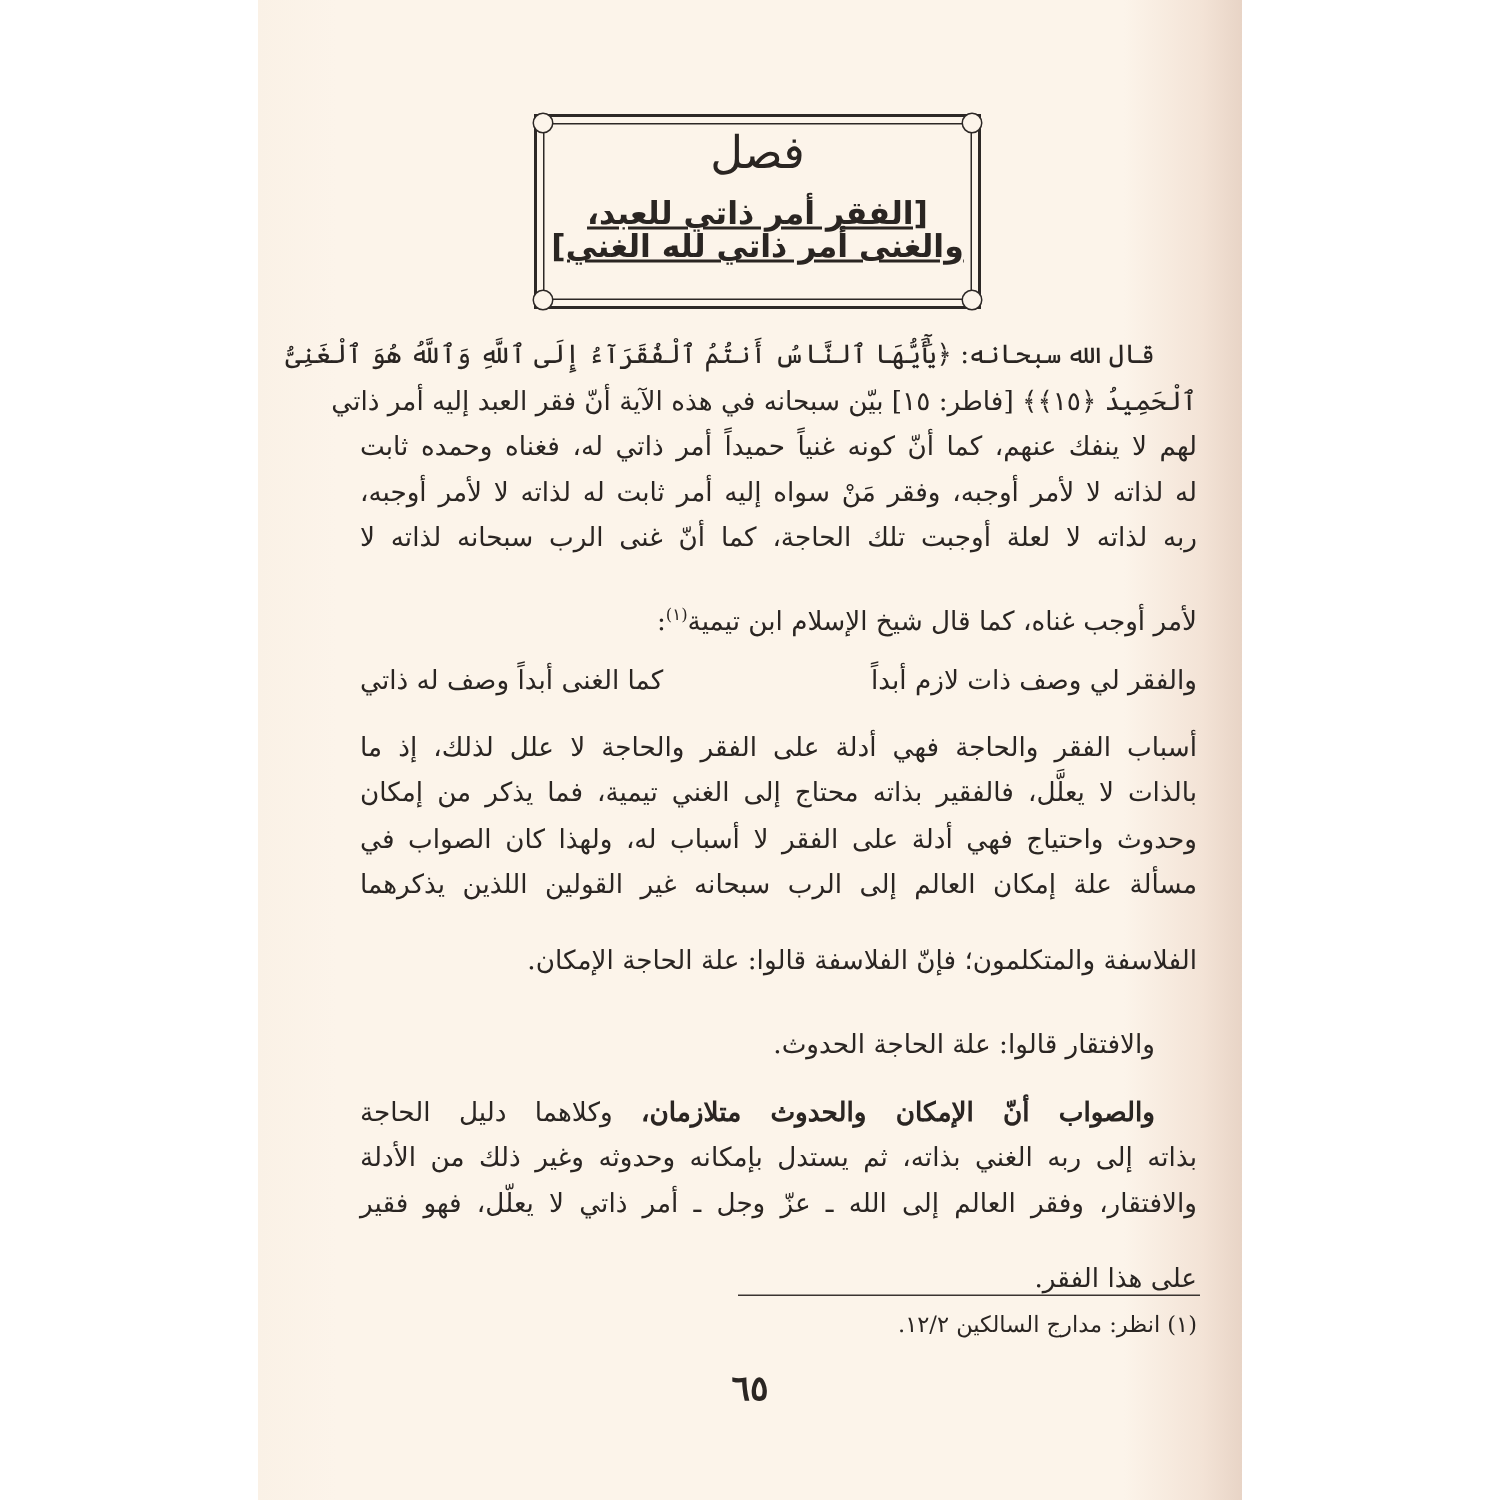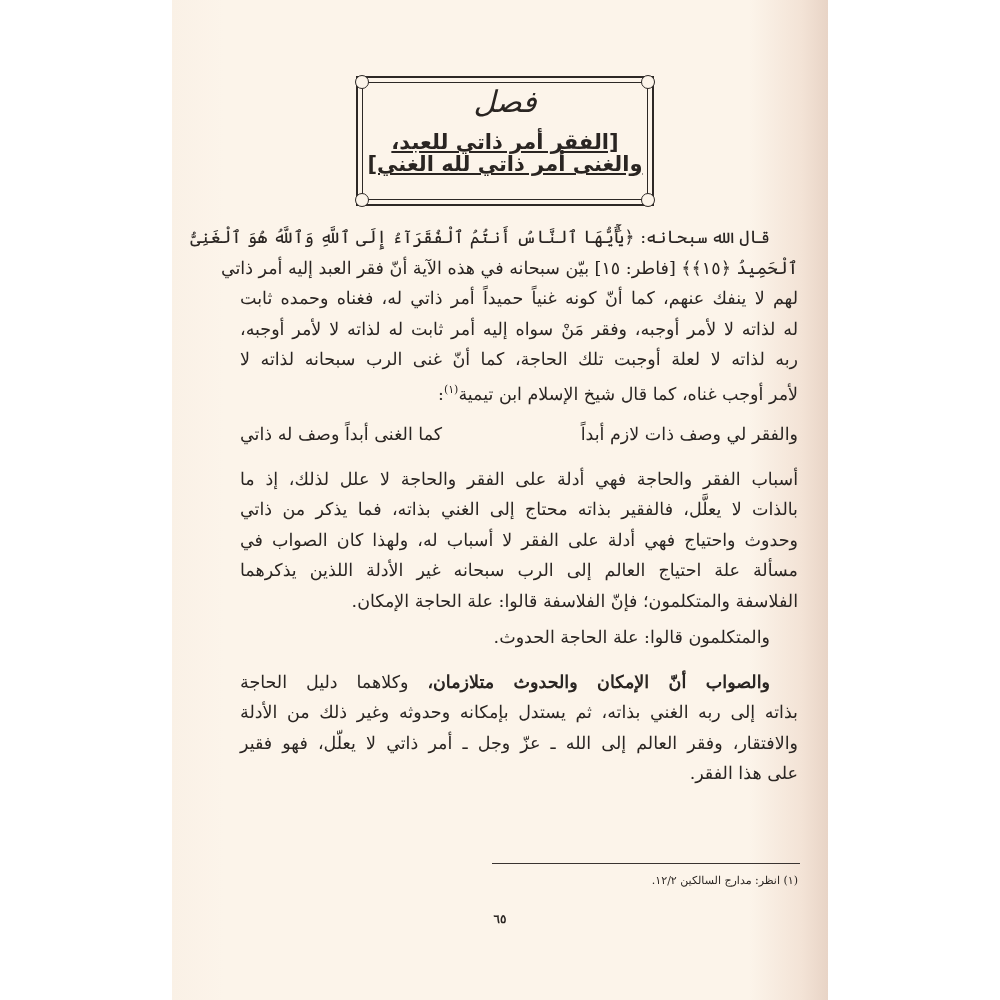--- a/index.html
+++ b/index.html
@@ -15,37 +15,37 @@
     position:absolute; left:184px; top:76px; width:298px; height:130px;
     border:2px solid #2d2826; box-sizing:border-box;
   }
   .title-box-inner {
     position:absolute; left:4px; top:4px; right:4px; bottom:4px;
     border:1.5px solid #2d2826; border-radius:2px;
   }
   .corner { position:absolute; width:12px; height:12px; background:#fcf4ea; border:1.5px solid #2d2826; border-radius:50%; }
   .corner.tl{ left:-8px; top:-8px; } .corner.tr{ right:-8px; top:-8px; }
   .corner.bl{ left:-8px; bottom:-8px; } .corner.br{ right:-8px; bottom:-8px; }
-  .title-fasl { position:absolute; top:6px; width:100%; text-align:center; font-size:30px; font-style:italic; font-family:"DejaVu Serif", serif; }
+  .title-fasl { position:absolute; top:6px; width:100%; text-align:center; font-size:30px; font-family:"DejaVu Serif", serif; }
   .title-line { position:absolute; width:100%; text-align:center; font-family:"DejaVu Sans","Liberation Sans",sans-serif; font-weight:bold; font-size:21px;text-decoration:underline; }
   .title-line.l1 { top:52px; } .title-line.l2 { top:74px; }
 
   .body { position:absolute; left:68px; right:30px; top:222px; font-size:17.5px; line-height:30.5px; text-align:justify; text-align-last:right; }
   .line { display:block; white-space:nowrap; text-align-last:justify; text-align:justify; height:30.5px; }
-  .line.last { text-align-last:right; }
+  .line.last { text-align-last:right;margin-top:20px; }
   .indent { padding-right:28px; }
   .para-gap { height:14px; }
   .verse { display:flex; justify-content:space-between; height:30.5px; white-space:nowrap; }
   .bold { font-weight:bold; }
   sup { font-size:11px; }
 
   .footnote-rule { position:absolute; left:300px; width:126px; right:auto; top:863px; height:1px; background:#3a3431; }
   .footnote-rule { left:auto; right:28px; width:308px; }
-  .footnote { position:absolute; right:30px; top:874px; font-size:11px; white-space:nowrap; }
-  .page-number { position:absolute; left:0; right:0; top:912px; text-align:center; font-size:12px; font-weight:bold; direction:rtl; }
+  .footnote { position:absolute; right:30px; top:874px; font-size:15px; white-space:nowrap; }
+  .page-number { position:absolute; left:0; right:0; top:912px; text-align:center; font-size:23px; font-weight:bold; direction:rtl; }
 </style>
 </head>
 <body>
 
 <div class="page">
 
   <div class="title-box">
     <div class="title-box-inner">
       <span class="corner tl"></span>
       <span class="corner tr"></span>
@@ -66,27 +66,27 @@
     <span class="line last"><span>لأمر أوجب غناه، كما قال شيخ الإسلام ابن تيمية</span><sup>(١)</sup><span>:</span></span>
 
     <div class="para-gap"></div>
     <div class="verse">
       <span>والفقر لي وصف ذات لازم أبداً</span>
       <span>كما الغنى أبداً وصف له ذاتي</span>
     </div>
     <div class="para-gap"></div>
 
     <span class="line">أسباب الفقر والحاجة فهي أدلة على الفقر والحاجة لا علل لذلك، إذ ما</span>
-    <span class="line">بالذات لا يعلَّل، فالفقير بذاته محتاج إلى الغني بذاته، فما يذكر من ذاتي</span>
+    <span class="line">بالذات لا يعلَّل، فالفقير بذاته محتاج إلى الغني تيمية، فما يذكر من إمكان</span>
     <span class="line">وحدوث واحتياج فهي أدلة على الفقر لا أسباب له، ولهذا كان الصواب في</span>
-    <span class="line">مسألة علة احتياج العالم إلى الرب سبحانه غير الأدلة اللذين يذكرهما</span>
+    <span class="line">مسألة علة إمكان العالم إلى الرب سبحانه غير القولين اللذين يذكرهما</span>
     <span class="line last">الفلاسفة والمتكلمون؛ فإنّ الفلاسفة قالوا: علة الحاجة الإمكان.</span>
 
     <div class="para-gap" style="height:6px"></div>
-    <span class="line last indent">والمتكلمون قالوا: علة الحاجة الحدوث.</span>
+    <span class="line last indent">والافتقار قالوا: علة الحاجة الحدوث.</span>
     <div class="para-gap"></div>
 
     <span class="line indent"><span class="bold">والصواب أنّ الإمكان والحدوث متلازمان،</span><span> وكلاهما دليل الحاجة</span></span>
     <span class="line">بذاته إلى ربه الغني بذاته، ثم يستدل بإمكانه وحدوثه وغير ذلك من الأدلة</span>
     <span class="line">والافتقار، وفقر العالم إلى الله ـ عزّ وجل ـ أمر ذاتي لا يعلّل، فهو فقير</span>
     <span class="line last">على هذا الفقر.</span>
   </div>
 
   <div class="footnote-rule"></div>
   <div class="footnote">(١) انظر: مدارج السالكين ١٢/٢.</div>

